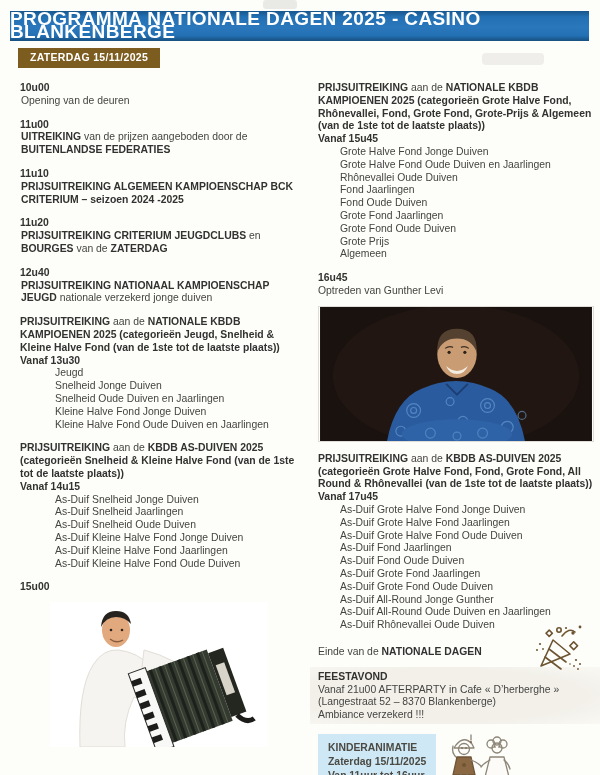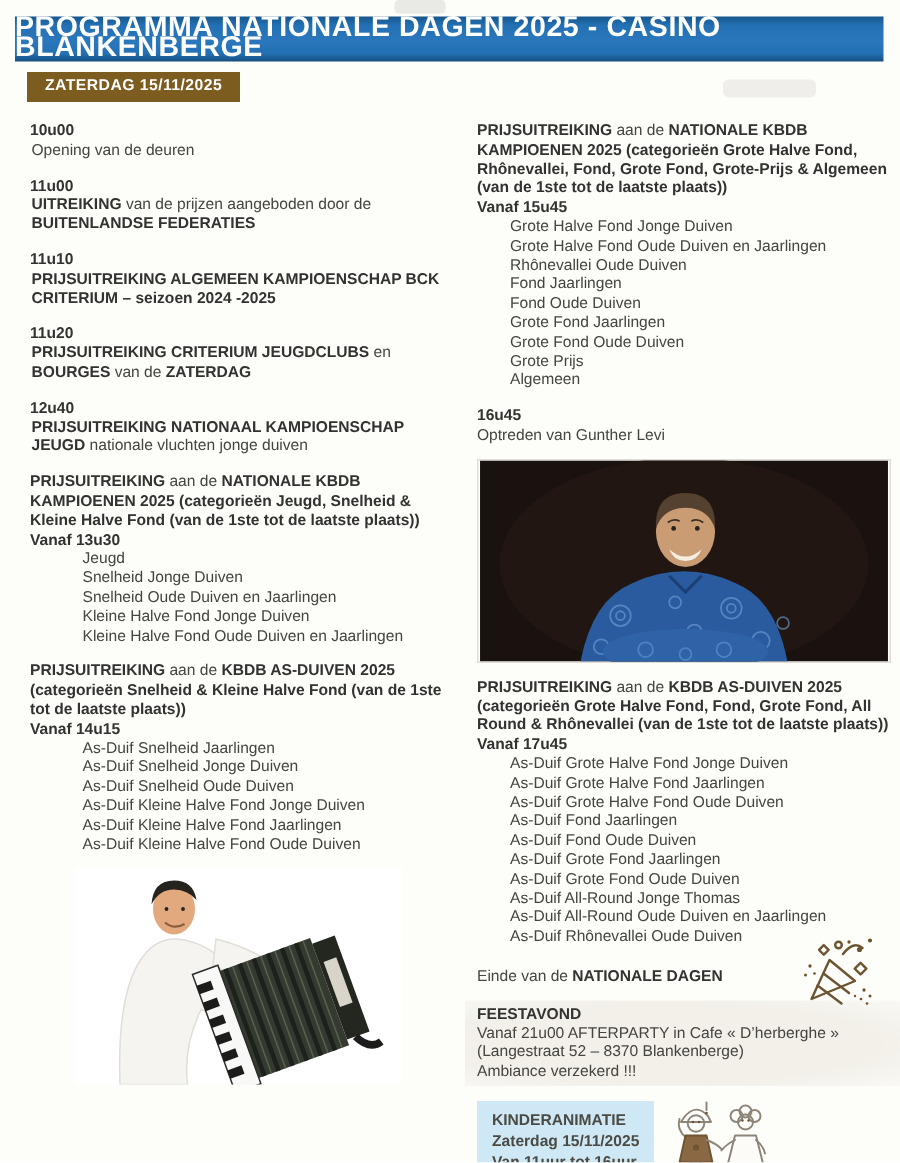--- a/index.html
+++ b/index.html
@@ -70,43 +70,44 @@
     <div class="time">11u00</div>
     <div class="ind"><span class="b">UITREIKING</span><span> van de prijzen aangeboden door de </span><span class="b">BUITENLANDSE FEDERATIES</span></div>
 
     <div class="time">11u10</div>
     <div class="ind"><span class="b">PRIJSUITREIKING ALGEMEEN KAMPIOENSCHAP BCK CRITERIUM – seizoen 2024 -2025</span></div>
 
     <div class="time">11u20</div>
     <div class="ind"><span class="b">PRIJSUITREIKING CRITERIUM JEUGDCLUBS</span><span> en </span><span class="b">BOURGES</span><span> van de </span><span class="b">ZATERDAG</span></div>
 
     <div class="time">12u40</div>
-    <div class="ind"><span class="b">PRIJSUITREIKING NATIONAAL KAMPIOENSCHAP JEUGD</span><span> nationale vluchten jonge duiven</span></div>
+    <div class="ind"><span class="b">PRIJSUITREIKING NATIONAAL KAMPIOENSCHAP JEUGD</span><span> nationale verzekerd jonge duiven</span></div>
 
     <div class="ghead"><span class="b">PRIJSUITREIKING</span><span> aan de </span><span class="b">NATIONALE KBDB KAMPIOENEN 2025 (categorieën Jeugd, Snelheid &amp; Kleine Halve Fond (van de 1ste tot de laatste plaats))</span></div>
     <div class="vanaf">Vanaf 13u30</div>
     <div class="items">
       <div class="item">Jeugd</div>
       <div class="item">Snelheid Jonge Duiven</div>
       <div class="item">Snelheid Oude Duiven en Jaarlingen</div>
       <div class="item">Kleine Halve Fond Jonge Duiven</div>
       <div class="item">Kleine Halve Fond Oude Duiven en Jaarlingen</div>
     </div>
 
     <div class="ghead"><span class="b">PRIJSUITREIKING</span><span> aan de </span><span class="b">KBDB AS-DUIVEN 2025 (categorieën Snelheid &amp; Kleine Halve Fond (van de 1ste tot de laatste plaats))</span></div>
     <div class="vanaf">Vanaf 14u15</div>
     <div class="items">
+      <div class="item">As-Duif Snelheid Jonge Duiven</div>
       <div class="item">As-Duif Snelheid Jaarlingen</div>
-      <div class="item">As-Duif Snelheid Jonge Duiven</div>
       <div class="item">As-Duif Snelheid Oude Duiven</div>
       <div class="item">As-Duif Kleine Halve Fond Jonge Duiven</div>
       <div class="item">As-Duif Kleine Halve Fond Jaarlingen</div>
       <div class="item">As-Duif Kleine Halve Fond Oude Duiven</div>
     </div>
 
+    <div class="time">15u00</div>
 
     <div class="photo-left">
       <svg viewBox="0 0 218 145" xmlns="http://www.w3.org/2000/svg">
         <rect width="218" height="145" fill="#ffffff"></rect>
         <path d="M30 145 q-2 -58 13 -82 q10 -16 25 -15 q20 2 33 17 l32 26 -9 20 -40 -16 q-12 25 -9 50 z" fill="#f5f4f0" stroke="#e2ded7" stroke-width="1"></path>
         <path d="M94 48 q32 8 55 30 l-10 15 -47 -28 z" fill="#f5f4f0" stroke="#e2ded7" stroke-width="1"></path>
         <ellipse cx="66" cy="28" rx="14" ry="17" fill="#e2a97e"></ellipse>
         <path d="M51 25 q1 -16 15 -16 q13 0 15 13 q-6 -7 -15 -7 q-10 0 -15 10z" fill="#26221d"></path>
         <circle cx="61" cy="28" r="1.3" fill="#2a241f"></circle>
         <circle cx="72" cy="28" r="1.3" fill="#2a241f"></circle>
@@ -190,21 +191,21 @@
     <div class="ghead"><span class="b">PRIJSUITREIKING</span><span> aan de </span><span class="b">KBDB AS-DUIVEN 2025 (categorieën Grote Halve Fond, Fond, Grote Fond, All Round &amp; Rhônevallei (van de 1ste tot de laatste plaats))</span></div>
     <div class="vanaf">Vanaf 17u45</div>
     <div class="items">
       <div class="item">As-Duif Grote Halve Fond Jonge Duiven</div>
       <div class="item">As-Duif Grote Halve Fond Jaarlingen</div>
       <div class="item">As-Duif Grote Halve Fond Oude Duiven</div>
       <div class="item">As-Duif Fond Jaarlingen</div>
       <div class="item">As-Duif Fond Oude Duiven</div>
       <div class="item">As-Duif Grote Fond Jaarlingen</div>
       <div class="item">As-Duif Grote Fond Oude Duiven</div>
-      <div class="item">As-Duif All-Round Jonge Thomas</div>
+      <div class="item">As-Duif All-Round Jonge Gunther</div>
       <div class="item">As-Duif All-Round Oude Duiven en Jaarlingen</div>
       <div class="item">As-Duif Rhônevallei Oude Duiven</div>
     </div>
 
     <div class="einde-row">
       <span>Einde van de </span><span class="b">NATIONALE DAGEN</span>
       <div class="popper">
         <svg viewBox="0 0 54 56" xmlns="http://www.w3.org/2000/svg">
           <g stroke="#6d5431" stroke-width="1.6" fill="none" stroke-linejoin="round" stroke-linecap="round">
             <path d="M9 46 L21 20 L38 34 Z"></path>

